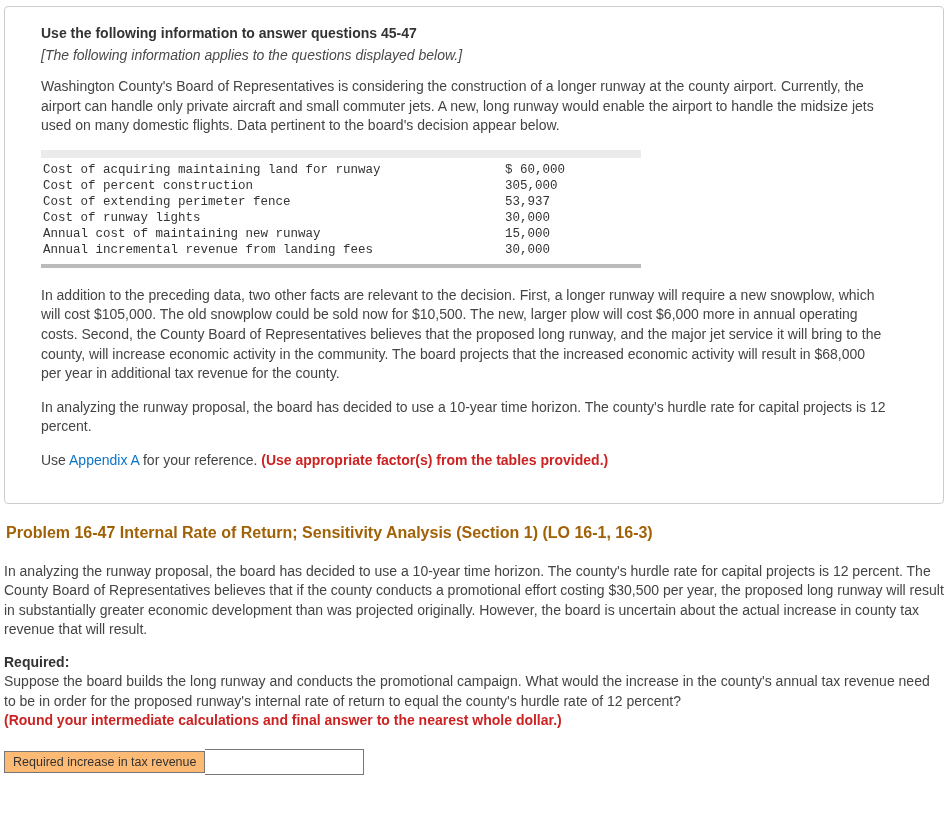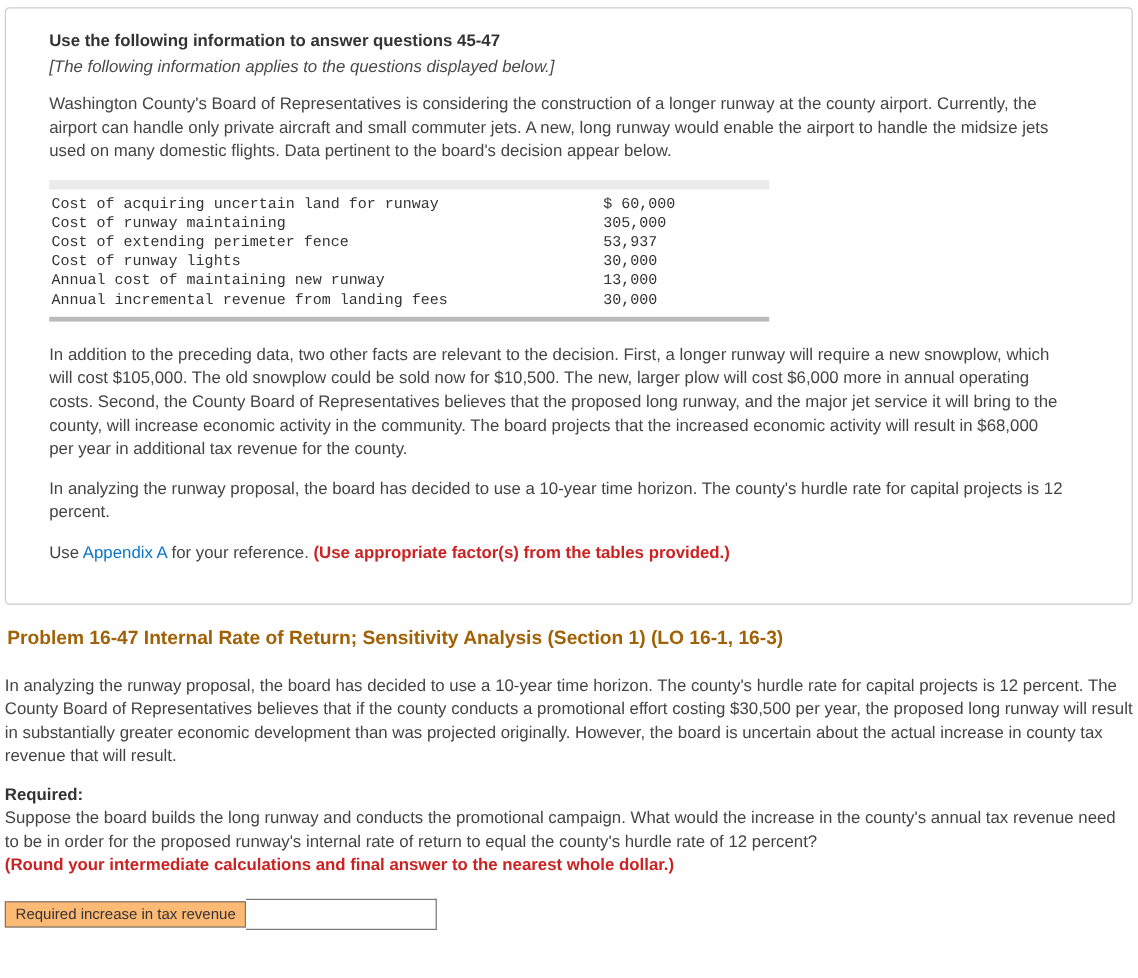--- a/index.html
+++ b/index.html
@@ -121,38 +121,38 @@
   <div class="info-box">
     <div class="section-header">Use the following information to answer questions 45-47</div>
     <div class="italic-note">[The following information applies to the questions displayed below.]</div>
     <div class="para">Washington County's Board of Representatives is considering the construction of a longer runway at the county airport. Currently, the airport can handle only private aircraft and small commuter jets. A new, long runway would enable the airport to handle the midsize jets used on many domestic flights. Data pertinent to the board's decision appear below.</div>
 
     <div class="data-table-wrap">
       <div class="hr-block"></div>
       <table class="data-table">
         <tbody>
             <tr>
-              <td>Cost of acquiring uncertain land for runway</td>
+              <td>Cost of acquiring maintaining land for runway</td>
               <td class="val">$ 60,000</td>
             </tr>
         <tr>
-              <td>Cost of runway maintaining</td>
+              <td>Cost of percent construction</td>
               <td class="val">305,000</td>
             </tr>
         <tr>
               <td>Cost of extending perimeter fence</td>
               <td class="val">53,937</td>
             </tr>
         <tr>
               <td>Cost of runway lights</td>
               <td class="val">30,000</td>
             </tr>
         <tr>
               <td>Annual cost of maintaining new runway</td>
-              <td class="val">13,000</td>
+              <td class="val">15,000</td>
             </tr>
         <tr>
               <td>Annual incremental revenue from landing fees</td>
               <td class="val">30,000</td>
             </tr>
       </tbody>
         </table>
       <div class="hr-thick"></div>
     </div>
 

